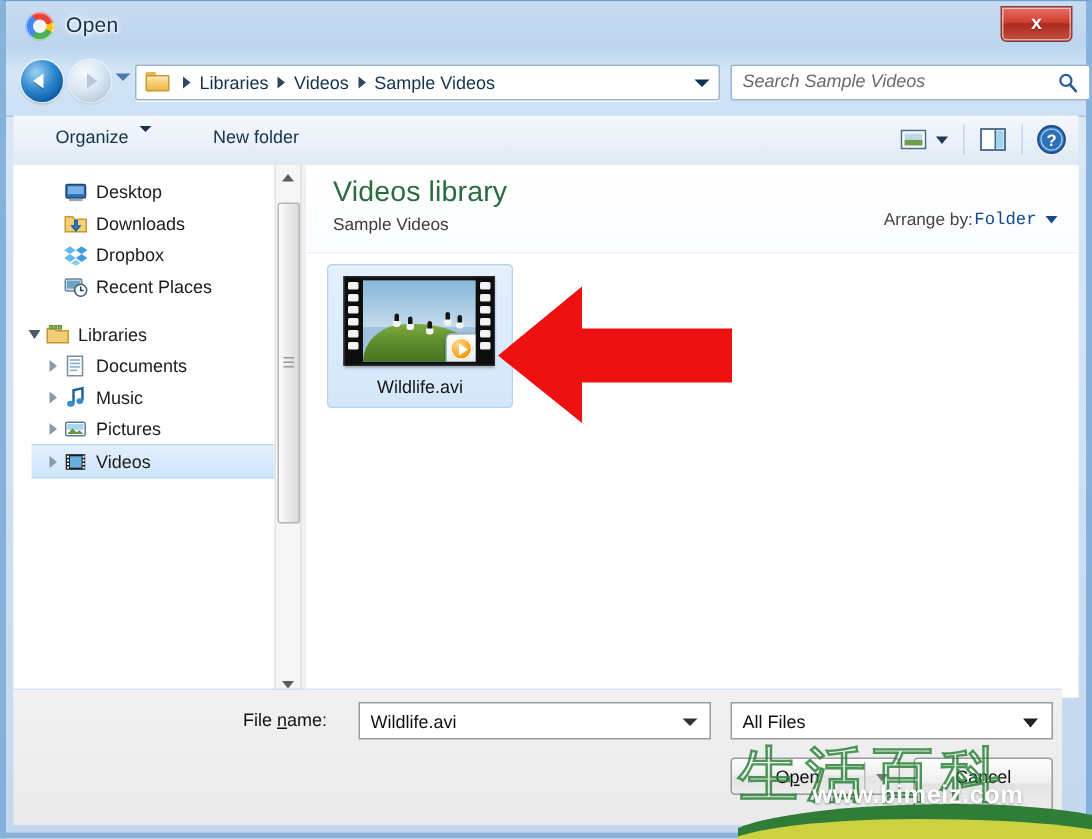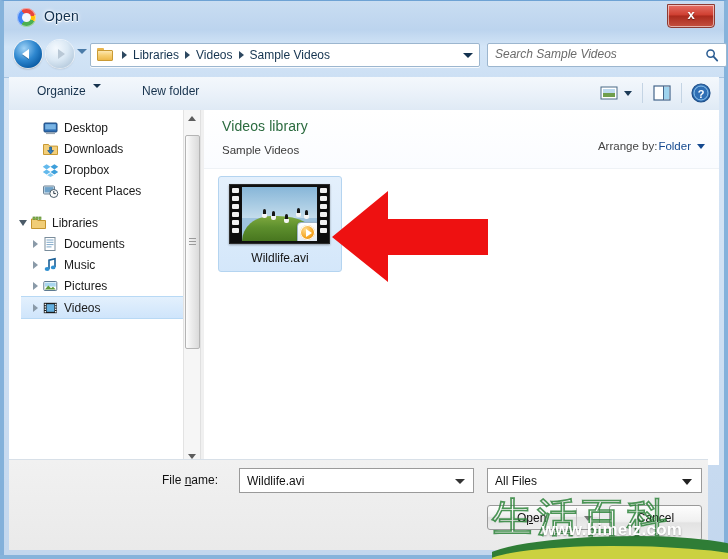--- a/index.html
+++ b/index.html
@@ -175,25 +175,25 @@
   }
   .sb-grip{position:absolute;left:3px;top:50%;margin-top:-4px;width:7px;height:8px;}
   .sb-grip i{display:block;height:1px;background:#9a9a9a;margin-bottom:2px;}
   .splitter{
     position:absolute;left:191px;top:0;bottom:0;width:3px;
     background:#f0f0f0;border-left:1px solid #e0e0e0;border-right:1px solid #dfdfdf;cursor:col-resize;
   }
   .filepane{position:absolute;left:195px;top:0;right:0;bottom:0;background:#ffffff;overflow:hidden;}
   .libhead{position:absolute;left:0;top:0;right:0;height:58px;
     background:linear-gradient(180deg,#ffffff 0%,#fafcff 100%);}
-  .libtitle{position:absolute;left:18px;top:8px;font-size:14px;color:#2b6b3f;letter-spacing:.1px;}
+  .libtitle{position:absolute;left:18px;top:8px;font-size:19px;color:#2b6b3f;letter-spacing:.1px;}
   .libsub{position:absolute;left:18px;top:34px;font-size:11.5px;color:#3b3b3b;}
   .arrange{position:absolute;right:14px;top:30px;font-size:11.5px;display:flex;align-items:center;}
   .arr-lbl{color:#444;margin-right:1px;}
-  .arr-val{color:#14498f;cursor:pointer;}
+  .arr-val{color:#14498f;cursor:pointer;font-family:Liberation Mono, monospace;}
   .arr-caret{width:0;height:0;margin-left:6px;cursor:pointer;
     border-left:4px solid transparent;border-right:4px solid transparent;border-top:5px solid #14498f;}
   .headrule{position:absolute;left:0;right:0;top:58px;height:1px;background:#eef2f6;}
   
   .fileitem{
     position:absolute;left:14px;top:66px;width:122px;height:94px;
     background:linear-gradient(180deg,#e4f0fc 0%,#d4e7fa 100%);
     border:1px solid #b4d4f0;border-radius:3px;cursor:pointer;
   }
   .thumb{

